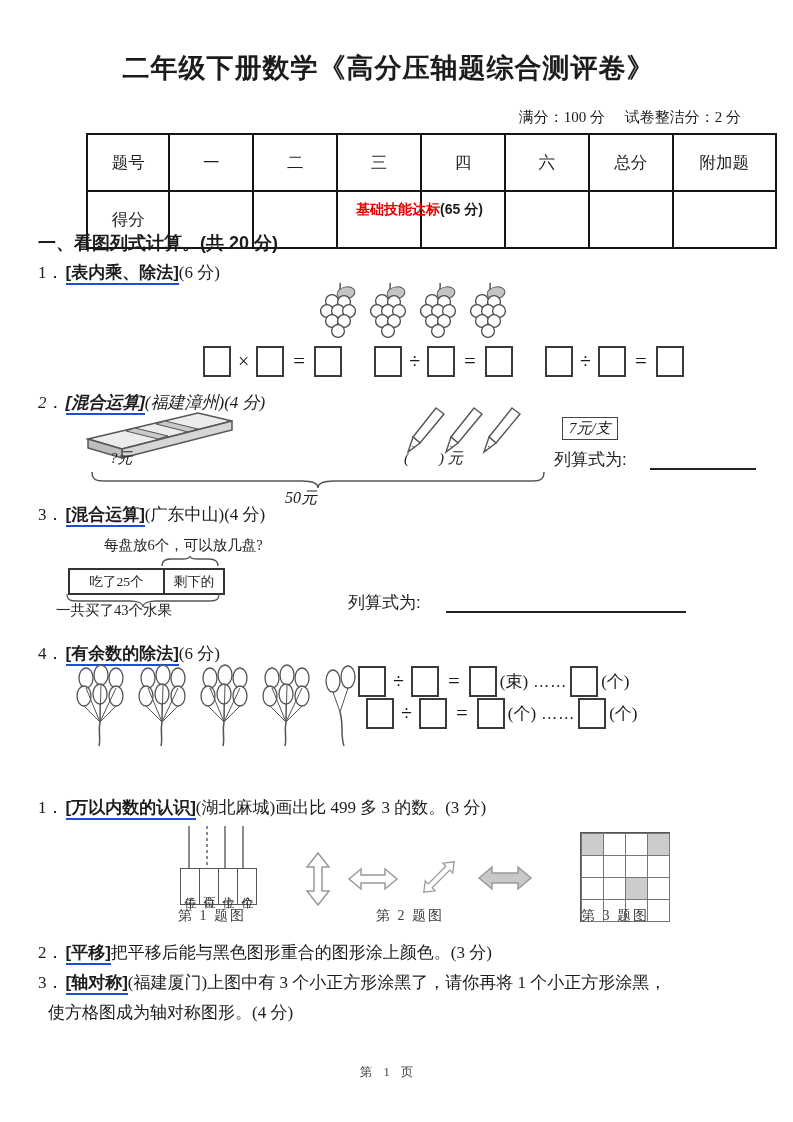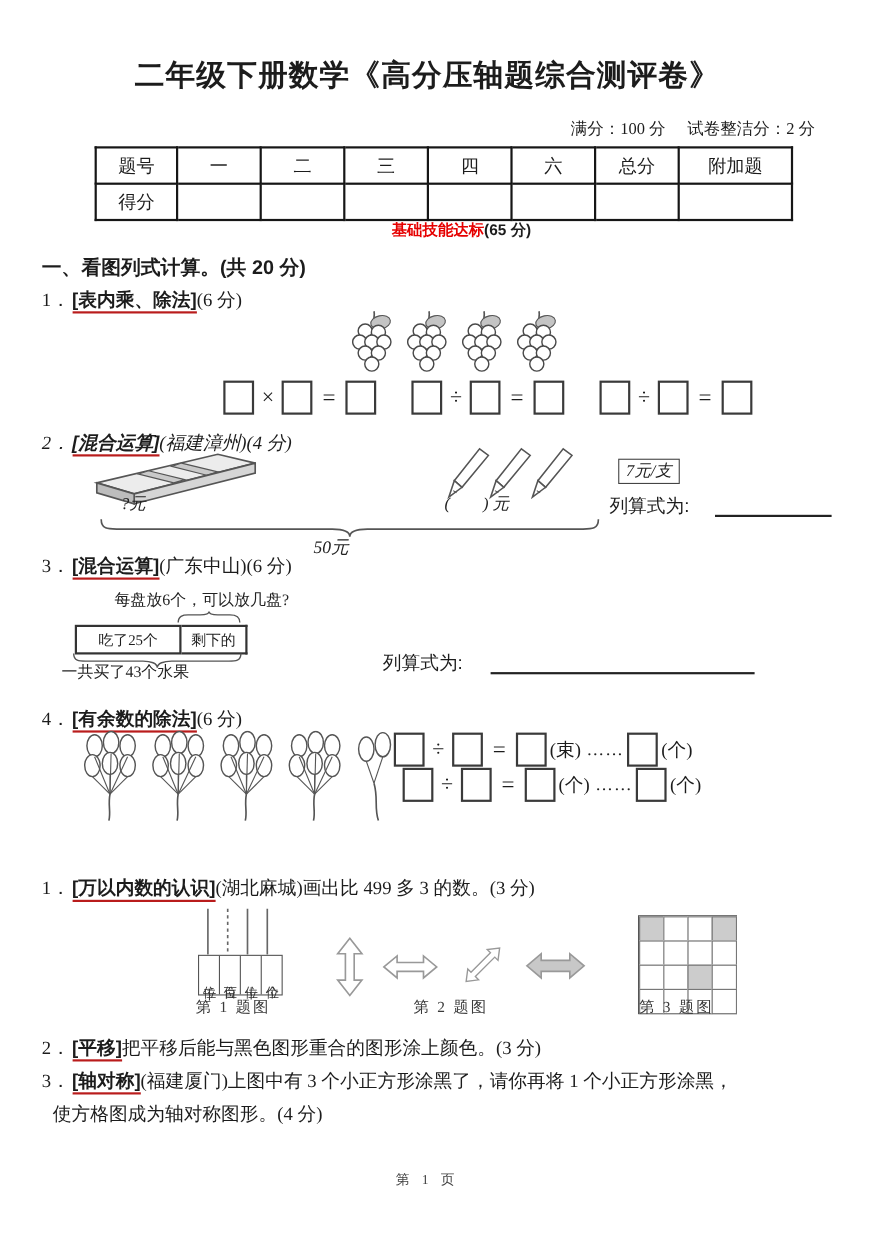--- a/index.html
+++ b/index.html
@@ -7,30 +7,30 @@
         font-family:"Liberation Serif",serif;color:#1c1c1c;}
   .abs{position:absolute;}
   
   .title{left:0;top:50px;width:100%;text-align:center;font-family:"Liberation Sans",sans-serif;
          font-weight:bold;font-size:27px;letter-spacing:1px;}
   .score-info{right:36px;top:108px;font-size:15px;white-space:nowrap;}
   .score-info span{margin-left:16px;}
   
   table.score{border-collapse:collapse;}
   table.score td{border:2px solid #161616;text-align:center;height:31px;
-                 font-family:"Liberation Sans",sans-serif;font-size:16.5px;padding:0;}
+                 font-family:"Liberation Sans",sans-serif;font-size:16.5px;padding:12px;}
   
   .banner{left:0;top:201px;width:100%;text-align:center;font-family:"Liberation Sans",sans-serif;
           font-weight:bold;font-size:14px;}
   .banner .inner{position:relative;left:31px;}
   
   .sec-head{font-family:"Liberation Sans",sans-serif;font-weight:bold;font-size:18px;white-space:nowrap;}
   .qline{font-size:17px;white-space:nowrap;}
   .qnum{margin-right:2px;}
-  .qtag{font-family:"Liberation Sans",sans-serif;font-weight:bold;border-bottom:2px solid #b91c1c;padding-bottom:1px;}
+  .qtag{font-family:"Liberation Sans",sans-serif;font-weight:bold;border-bottom:2px solid #1d4ed8;padding-bottom:1px;}
   
   .eqrow{display:flex;align-items:center;}
   .box{display:inline-block;width:24px;height:27px;border:2px solid #3a3a3a;background:#fff;flex:0 0 auto;}
   .op{font-size:20px;margin:0 7px;line-height:27px;}
   .opeq{font-size:21px;margin:0 9px;}
   .unit{font-size:17px;margin:0 2px 0 3px;}
   .dots{font-size:16px;letter-spacing:1px;margin:0 3px;color:#222;}
   .gap{width:32px;flex:0 0 auto;}
   .blank{display:inline-block;border-bottom:2px solid #222;height:2px;}
   .prompt{font-family:"Liberation Sans",sans-serif;font-size:17px;}
@@ -224,21 +224,21 @@
 
   <div class="abs prompt" style="left:554px;top:448px;">列算式为:</div>
   <span class="abs blank" style="left:650px;top:466px;width:106px;"></span>
 
   <svg class="abs" style="left:88px;top:469px;" width="460" height="20" viewBox="0 0 460 20">
     <path d="M4,3 C4,12 10,12 18,12 L214,12 C224,12 230,14 230,19 C230,14 236,12 246,12 L442,12 C450,12 456,12 456,3" fill="none" stroke="#555" stroke-width="1.5"></path>
   </svg>
   <div class="abs figtext kai" style="left:285px;top:488px;font-size:16px;">50元</div>
 
   <div class="abs qline" style="left:38px;top:503px;">
-    <span class="qnum">3．</span><span class="qtag">[混合运算]</span><span>(广东中山)(6 分)</span>
+    <span class="qnum">3．</span><span class="qtag">[混合运算]</span><span>(广东中山)(4 分)</span>
   </div>
 
   <div class="abs figtext" style="left:104px;top:536px;">每盘放6个，可以放几盘?</div>
   <svg class="abs" style="left:160px;top:555px;" width="60" height="13" viewBox="0 0 60 13">
     <path d="M2,11 C2,5 6,4 11,4 L22,4 C27,4 30,3 30,1 C30,3 33,4 38,4 L49,4 C54,4 58,5 58,11" fill="none" stroke="#555" stroke-width="1.3"></path>
   </svg>
   <div class="abs bar" style="left:68px;top:568px;">
     <div class="cell" style="width:93px;">吃了25个</div>
     <div class="cell" style="width:58px;">剩下的</div>
   </div>

